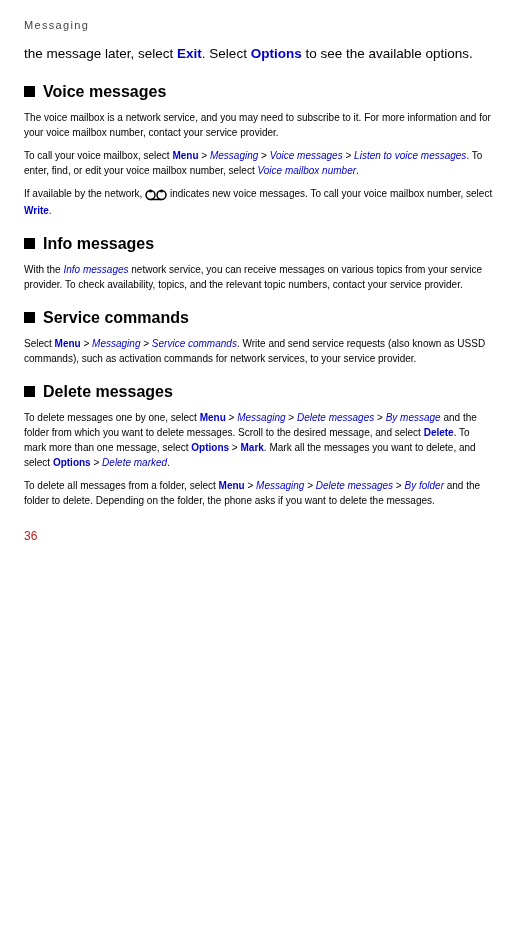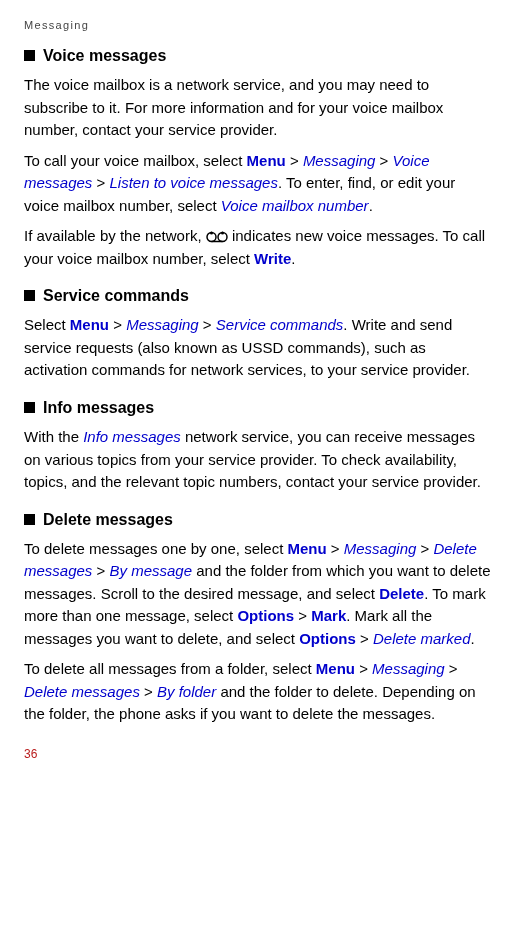--- a/index.html
+++ b/index.html
@@ -57,21 +57,21 @@
       flex-shrink: 0;
     }
 
     .section-title {
       font-size: 16px;
       font-weight: bold;
       color: #000000;
     }
 
     .section-body {
-      font-size: 15px;
+      font-size: 10px;
       color: #000;
       line-height: 1.5;
       margin-bottom: 8px;
     }
 
     .link-blue {
       color: #0000cc;
       font-style: italic;
     }
 
@@ -101,20 +101,23 @@
       margin-top: 20px;
     }
   </style>
 </head>
 <body>
 
 <div class="page-container">
 
   <div class="header-label">Messaging</div>
 
+  <div class="intro-text">
+    <span>the message later, select </span><span class="link-bold-blue">Exit</span><span>. Select </span><span class="link-bold-blue">Options</span><span> to see the available options.</span>
+  </div>
 
   <div class="section">
     <div class="section-heading">
       <span class="section-square"></span>
       <span class="section-title">Voice messages</span>
     </div>
     <div class="section-body">The voice mailbox is a network service, and you may need to subscribe to it. For more information and for your voice mailbox number, contact your service provider.</div>
     <div class="section-body">
       <span>To call your voice mailbox, select </span><span class="link-bold-blue">Menu</span><span> &gt; </span><span class="link-blue">Messaging</span><span> &gt; </span><span class="link-blue">Voice messages</span><span> &gt; </span><span class="link-blue">Listen to voice messages</span><span>. To enter, find, or edit your voice mailbox number, select </span><span class="link-blue">Voice mailbox number</span><span>.</span>
     </div>
@@ -125,34 +128,34 @@
             <line x1="5.5" y1="13.5" x2="16.5" y2="13.5" stroke="#000" stroke-width="1.5"></line>
             <circle cx="5.5" cy="5" r="1.5" fill="#000"></circle>
             <circle cx="16.5" cy="5" r="1.5" fill="#000"></circle>
           </svg></span><span> indicates new voice messages. To call your voice mailbox number, select </span><span class="link-bold-blue">Write</span><span>.</span>
     </div>
   </div>
 
   <div class="section">
     <div class="section-heading">
       <span class="section-square"></span>
-      <span class="section-title">Service commands</span>
+      <span class="section-title">Info messages</span>
     </div>
     <div class="section-body">
-      <span>Select </span><span class="link-bold-blue">Menu</span><span> &gt; </span><span class="link-blue">Messaging</span><span> &gt; </span><span class="link-blue">Service commands</span><span>. Write and send service requests (also known as USSD commands), such as activation commands for network services, to your service provider.</span>
+      <span>With the </span><span class="link-blue">Info messages</span><span> network service, you can receive messages on various topics from your service provider. To check availability, topics, and the relevant topic numbers, contact your service provider.</span>
     </div>
   </div>
 
   <div class="section">
     <div class="section-heading">
       <span class="section-square"></span>
-      <span class="section-title">Info messages</span>
+      <span class="section-title">Service commands</span>
     </div>
     <div class="section-body">
-      <span>With the </span><span class="link-blue">Info messages</span><span> network service, you can receive messages on various topics from your service provider. To check availability, topics, and the relevant topic numbers, contact your service provider.</span>
+      <span>Select </span><span class="link-bold-blue">Menu</span><span> &gt; </span><span class="link-blue">Messaging</span><span> &gt; </span><span class="link-blue">Service commands</span><span>. Write and send service requests (also known as USSD commands), such as activation commands for network services, to your service provider.</span>
     </div>
   </div>
 
   <div class="section">
     <div class="section-heading">
       <span class="section-square"></span>
       <span class="section-title">Delete messages</span>
     </div>
     <div class="section-body">
       <span>To delete messages one by one, select </span><span class="link-bold-blue">Menu</span><span> &gt; </span><span class="link-blue">Messaging</span><span> &gt; </span><span class="link-blue">Delete messages</span><span> &gt; </span><span class="link-blue">By message</span><span> and the folder from which you want to delete messages. Scroll to the desired message, and select </span><span class="link-bold-blue">Delete</span><span>. To mark more than one message, select </span><span class="link-bold-blue">Options</span><span> &gt; </span><span class="link-bold-blue">Mark</span><span>. Mark all the messages you want to delete, and select </span><span class="link-bold-blue">Options</span><span> &gt; </span><span class="link-blue">Delete marked</span><span>.</span>

